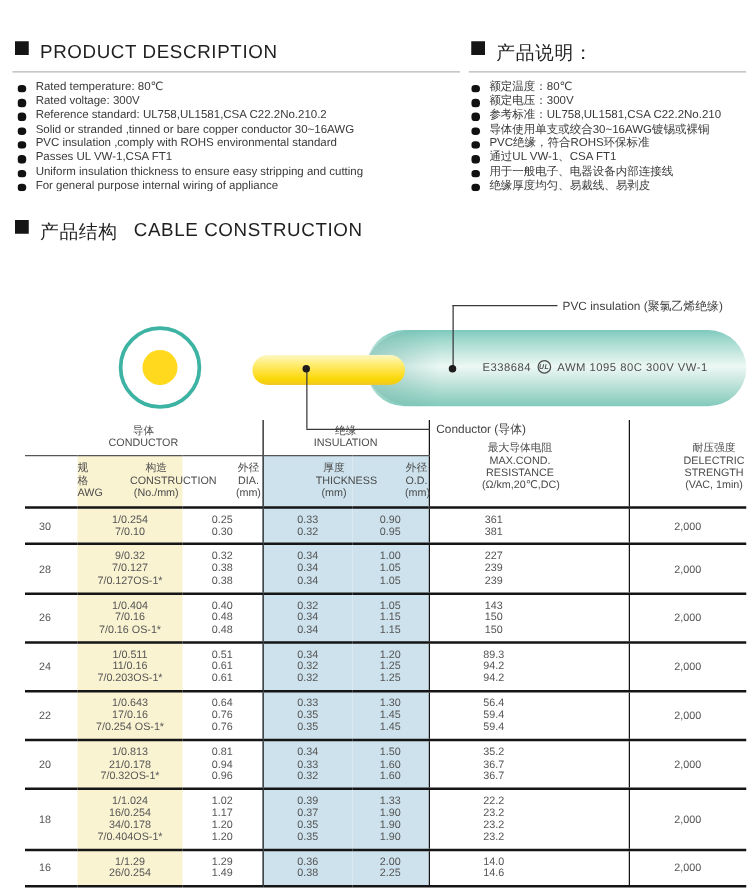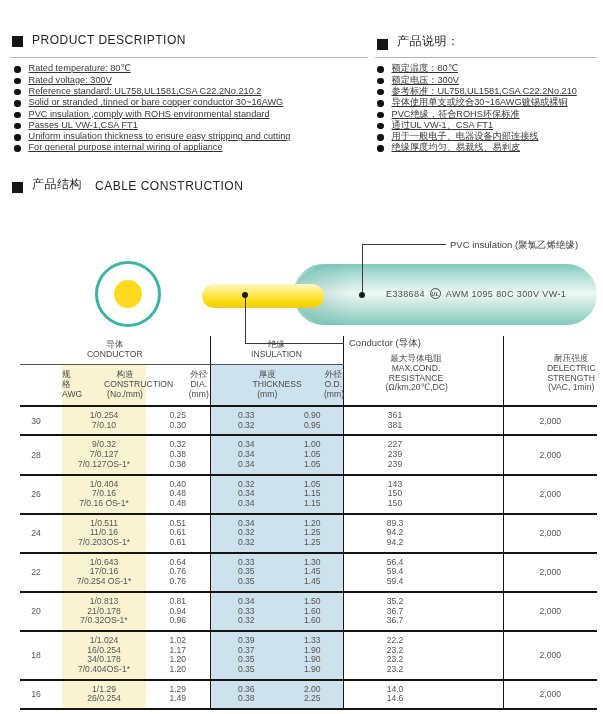--- a/index.html
+++ b/index.html
@@ -2,28 +2,28 @@
 <html><head>
 <meta charset="utf-8">
 <style>
   * { margin:0; padding:0; box-sizing:border-box; }
   html,body { width:603px; height:714px; }
   body {
     position:relative; overflow:hidden; background:#fff;
     font-family:"Liberation Sans","DejaVu Sans",sans-serif; color:#333;
   }
   
-  .sec-title { position:absolute; display:flex; align-items:flex-end; gap:9px;
-    font-size:12px; color:#1f1f1f; letter-spacing:0.5px; white-space:nowrap; }
+  .sec-title { position:absolute; display:flex; align-items:flex-start; gap:9px;
+    font-size:15px; color:#1f1f1f; letter-spacing:0.5px; white-space:nowrap; }
   .sq { width:11px; height:11px; background:#151515; flex:none; }
   .hr { position:absolute; height:1px; background:#b5b5b5; }
 
   
   .blist { position:absolute; }
-  .bullet-row { display:flex; align-items:center; height:11.3px; overflow:hidden;text-decoration:underline; }
+  .bullet-row { display:flex; align-items:flex-end; height:11.3px; overflow:hidden; }
   .dot { width:6.5px; height:6.5px; border-radius:50%; background:#111; margin-top:2px; flex:none; }
   .bullet-text { margin-left:8px; font-size:9.2px; line-height:10.5px; color:#3a3a3a; white-space:nowrap; }
 
   
   .diagram { position:absolute; left:0; top:190px; width:520px; height:145px;margin-top:42px; }
   .diagram * { position:absolute; }
   .cross-outer { left:95px; top:29px; width:66px; height:66px; border-radius:50%;
     border:3px solid var(--ring, #3db3a3); background:#fff; }
   .cross-core { left:50%; top:50%; width:28px; height:28px; margin:-14px 0 0 -14px;
     border-radius:50%; background:var(--core, #ffd91e); }

